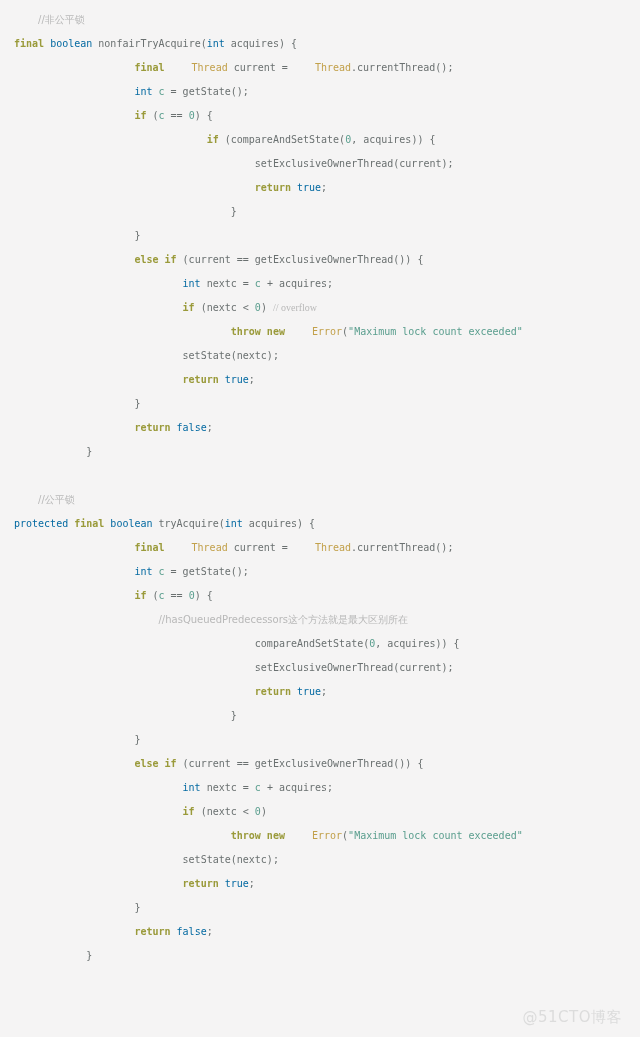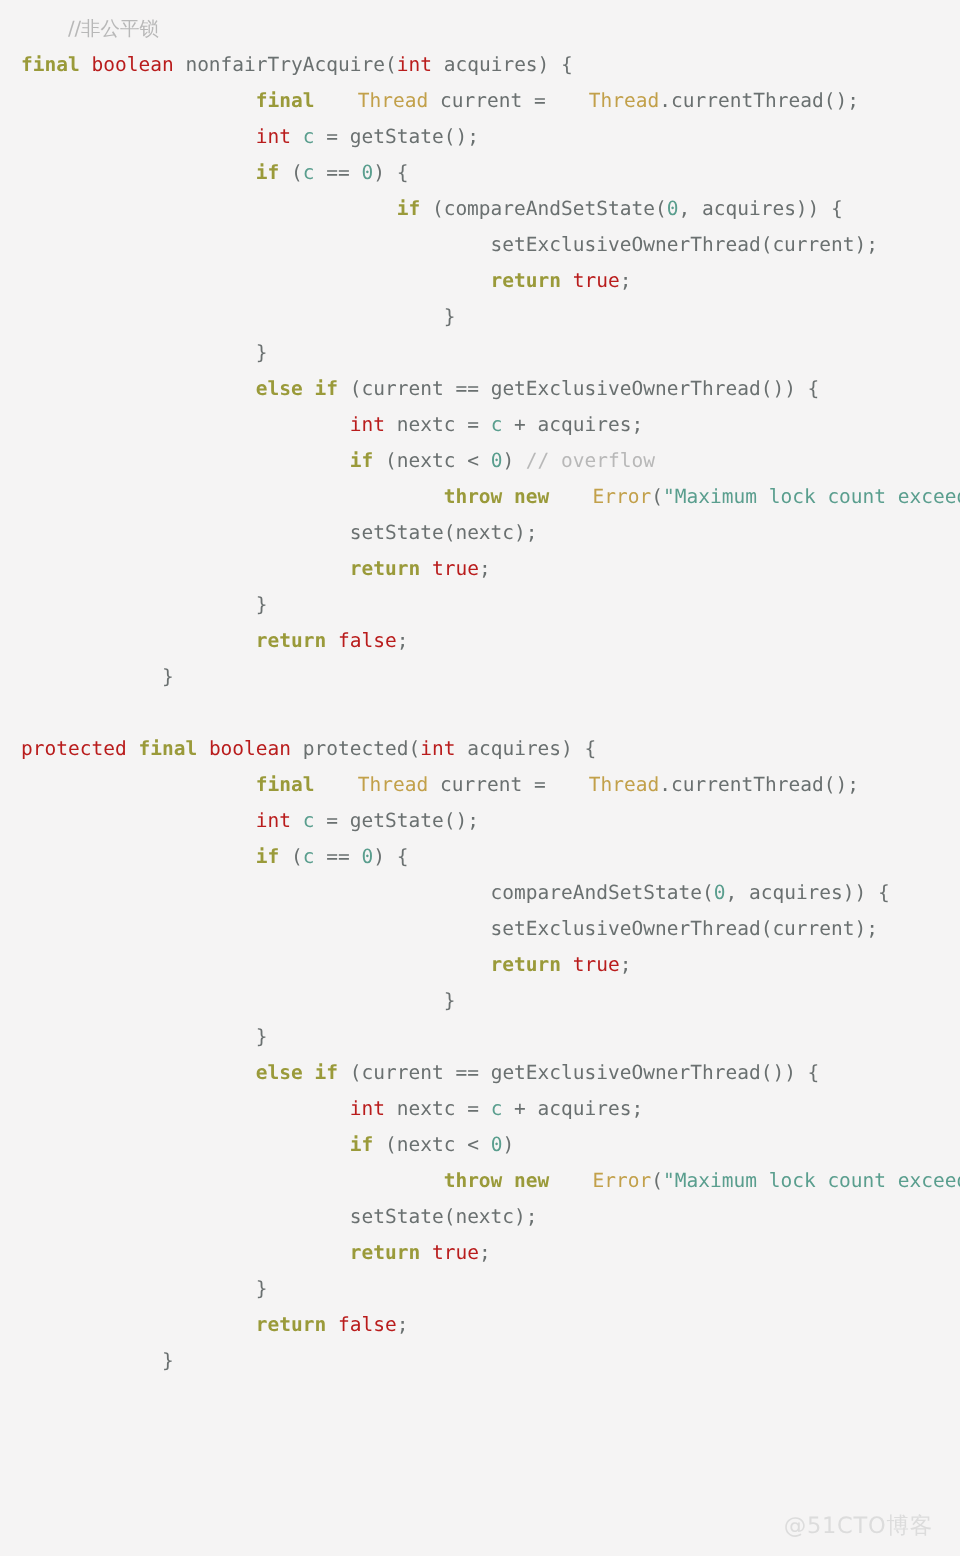--- a/index.html
+++ b/index.html
@@ -21,36 +21,36 @@
     background: #f5f4f4;
     padding: 0;
     box-sizing: border-box;
   }
   .code-block {
     padding-left: 14px;
     padding-top: 8px;
     box-sizing: border-box;
   }
   .code-line {
-    font-size: 13px;
+    font-size: 10px;
     line-height: 24px;
     height: 24px;
     white-space: pre;
     color: #6a7070;
     letter-spacing: 0px;
   }
   .code-line.blank {
     height: 24px;
   }
   
   .t-kw   { color: #9a9a3a; font-weight: bold; }  
-  .t-type { color: #b91c1c; }  
+  .t-type { color: #0369a1; }  
   .t-cls  { color: #c2a04a; margin-left: 21px; }  
   .t-lit  { color: #5a9e8e; }  
-  .t-cmt  { color: #b8b8b8; }  
+  .t-cmt  { color: #b8b8b8; font-family: Liberation Serif, serif; }  
   .t-pln  { color: #6a7070; }
   .t-cjk  { font-family: "DejaVu Sans", "Liberation Sans", sans-serif; }
 
   #watermark {
     position: absolute;
     right: 18px;
     bottom: 10px;
     font-family: "DejaVu Sans", "Liberation Sans", sans-serif;
     font-size: 15px;
     color: #dcdcdc;
@@ -76,24 +76,26 @@
       <div class="code-line"><span>                    </span><span class="t-kw">else if</span><span class="t-pln"> (current == getExclusiveOwnerThread()) {</span></div>
       <div class="code-line"><span>                            </span><span class="t-type">int</span><span class="t-pln"> nextc = </span><span class="t-lit">c</span><span class="t-pln"> + acquires;</span></div>
       <div class="code-line"><span>                            </span><span class="t-kw">if</span><span class="t-pln"> (nextc &lt; </span><span class="t-lit">0</span><span class="t-pln">) </span><span class="t-cmt">// overflow</span></div>
       <div class="code-line"><span>                                    </span><span class="t-kw">throw new</span><span class="t-pln"> </span><span class="t-cls">Error</span><span class="t-pln">(</span><span class="t-lit">"Maximum lock count exceeded"</span></div>
       <div class="code-line"><span>                            </span><span class="t-pln">setState(nextc);</span></div>
       <div class="code-line"><span>                            </span><span class="t-kw">return</span><span class="t-pln"> </span><span class="t-type">true</span><span class="t-pln">;</span></div>
       <div class="code-line"><span>                    </span><span class="t-pln">}</span></div>
       <div class="code-line"><span>                    </span><span class="t-kw">return</span><span class="t-pln"> </span><span class="t-type">false</span><span class="t-pln">;</span></div>
       <div class="code-line"><span>            </span><span class="t-pln">}</span></div>
       <div class="code-line blank"></div>
-      <div class="code-line"><span></span><span class="t-type">protected</span><span class="t-pln"> </span><span class="t-kw">final</span><span class="t-pln"> </span><span class="t-type">boolean</span><span class="t-pln"> protected(</span><span class="t-type">int</span><span class="t-pln"> acquires) {</span></div>
+      <div class="code-line"><span>    </span><span class="t-cmt t-cjk">//公平锁</span></div>
+      <div class="code-line"><span></span><span class="t-type">protected</span><span class="t-pln"> </span><span class="t-kw">final</span><span class="t-pln"> </span><span class="t-type">boolean</span><span class="t-pln"> tryAcquire(</span><span class="t-type">int</span><span class="t-pln"> acquires) {</span></div>
       <div class="code-line"><span>                    </span><span class="t-kw">final</span><span class="t-pln"> </span><span class="t-cls">Thread</span><span class="t-pln"> current = </span><span class="t-cls">Thread</span><span class="t-pln">.currentThread();</span></div>
       <div class="code-line"><span>                    </span><span class="t-type">int</span><span class="t-pln"> </span><span class="t-lit">c</span><span class="t-pln"> = getState();</span></div>
       <div class="code-line"><span>                    </span><span class="t-kw">if</span><span class="t-pln"> (</span><span class="t-lit">c</span><span class="t-pln"> == </span><span class="t-lit">0</span><span class="t-pln">) {</span></div>
+      <div class="code-line"><span>                        </span><span class="t-cmt t-cjk">//hasQueuedPredecessors这个方法就是最大区别所在</span></div>
       <div class="code-line"><span>                                        </span><span class="t-pln">compareAndSetState(</span><span class="t-lit">0</span><span class="t-pln">, acquires)) {</span></div>
       <div class="code-line"><span>                                        </span><span class="t-pln">setExclusiveOwnerThread(current);</span></div>
       <div class="code-line"><span>                                        </span><span class="t-kw">return</span><span class="t-pln"> </span><span class="t-type">true</span><span class="t-pln">;</span></div>
       <div class="code-line"><span>                                    </span><span class="t-pln">}</span></div>
       <div class="code-line"><span>                    </span><span class="t-pln">}</span></div>
       <div class="code-line"><span>                    </span><span class="t-kw">else if</span><span class="t-pln"> (current == getExclusiveOwnerThread()) {</span></div>
       <div class="code-line"><span>                            </span><span class="t-type">int</span><span class="t-pln"> nextc = </span><span class="t-lit">c</span><span class="t-pln"> + acquires;</span></div>
       <div class="code-line"><span>                            </span><span class="t-kw">if</span><span class="t-pln"> (nextc &lt; </span><span class="t-lit">0</span><span class="t-pln">)</span></div>
       <div class="code-line"><span>                                    </span><span class="t-kw">throw new</span><span class="t-pln"> </span><span class="t-cls">Error</span><span class="t-pln">(</span><span class="t-lit">"Maximum lock count exceeded"</span></div>
       <div class="code-line"><span>                            </span><span class="t-pln">setState(nextc);</span></div>

